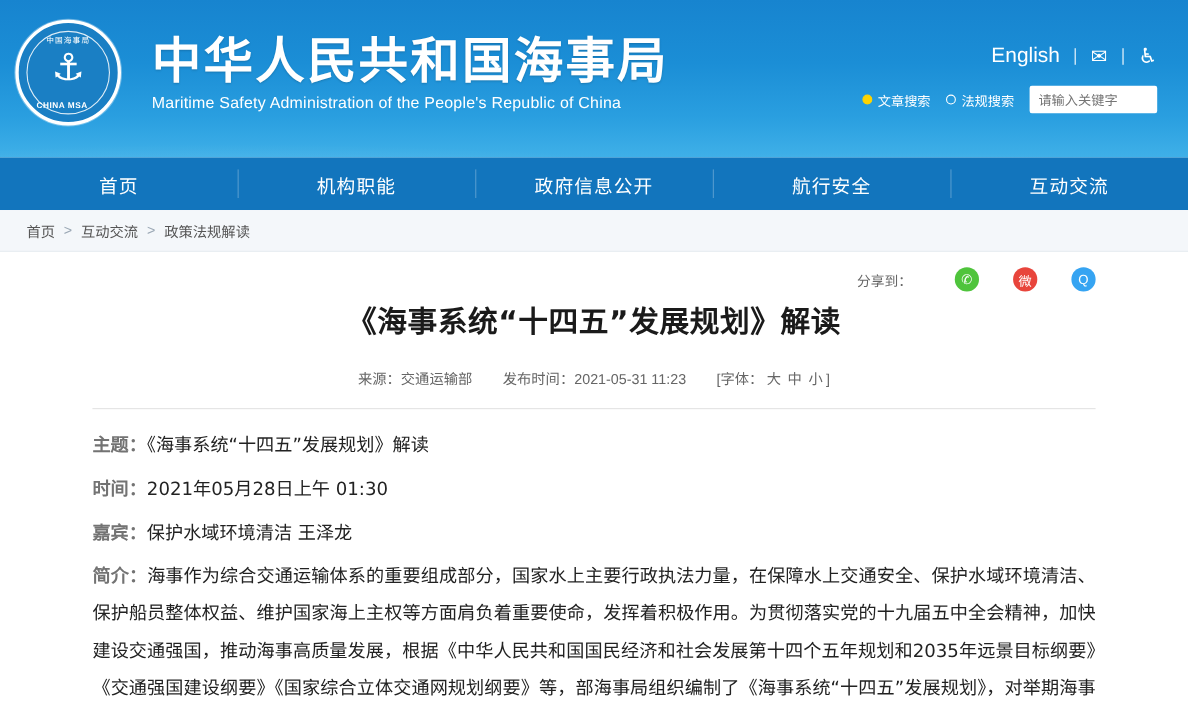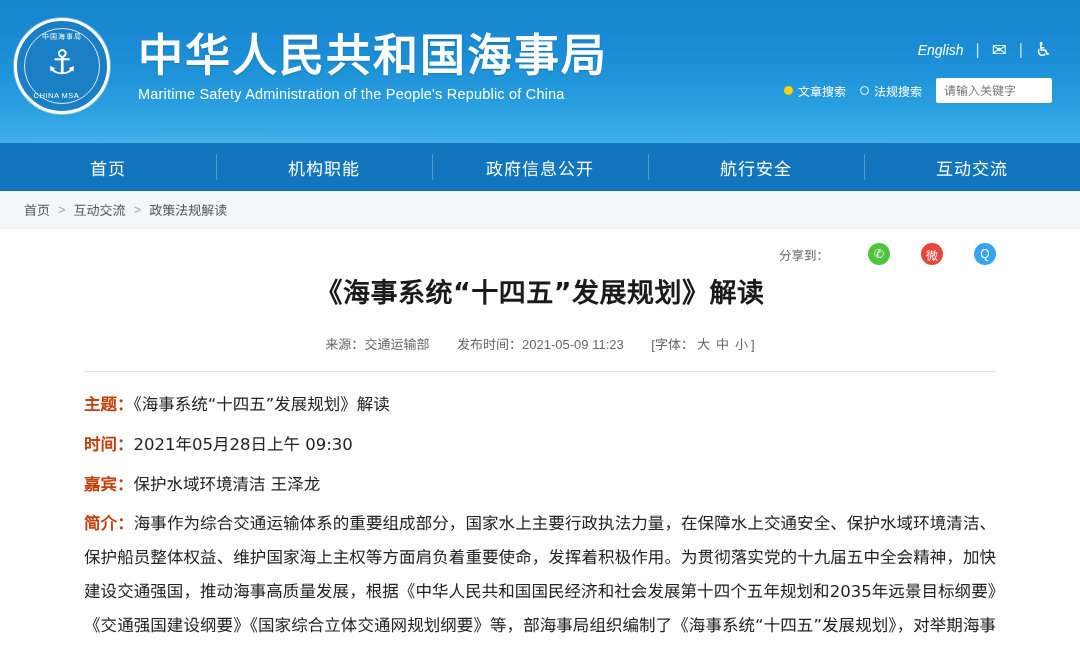--- a/index.html
+++ b/index.html
@@ -64,21 +64,21 @@
     font-size: 7px;
     letter-spacing: 1px;
   }
   .emblem .bot-text {
     position: absolute;
     bottom: 11px; left: 0; right: 11px;
     text-align: center;
     color: #ffffff;
     font-size: 7.5px;
     letter-spacing: 0.5px;
-    font-weight: normal;
+    font-weight: bold;
   }
   .title-block {
     margin-left: 28px;
     color: #ffffff;
   }
   .title-cn {
     font-size: 45px;
     font-weight: bold;
     letter-spacing: 2px;
     line-height: 1.15;
@@ -94,21 +94,21 @@
 
   
   .util-row {
     position: absolute;
     right: 28px; top: 40px;
     display: flex;
     align-items: center;
     color: #ffffff;
     font-size: 16px;
   }
-  .util-row .lang { font-size: 14px; font-style: italic; }
+  .util-row .lang { font-size: 19px; }
   .util-sep {
     margin: 0 12px;
     color: rgba(255,255,255,0.75);
   }
   .util-ico {
     font-size: 18px;
     line-height: 1;
     display: inline-block;
   }
   .disabled-ico { font-size: 19px; }
@@ -245,21 +245,21 @@
   .art-body {
     font-size: 16.5px;
     line-height: 2.05;
     color: #222;
     padding-top: 16px;
     font-family: "DejaVu Sans", "Liberation Sans", sans-serif;
   }
   .field-row { margin-bottom: 6px; }
   .field-label {
     font-weight: bold;
-    color: #c2410c;
+    color: #737373;
   }
   .para {
     text-align: justify;
     text-justify: inter-ideograph;
     margin-top: 4px;
   }
 </style>
 </head>
 <body>
 
@@ -322,30 +322,30 @@
     <span class="share-label">分享到：</span>
     <span class="share-ico share-wechat">✆</span>
     <span class="share-ico share-weibo">微</span>
     <span class="share-ico share-qq">Q</span>
   </div>
 
   <div class="art-title">《海事系统“十四五”发展规划》解读</div>
 
   <div class="art-meta">
     <span class="seg"><span>来源：</span><span>交通运输部</span></span>
-    <span class="seg"><span>发布时间：</span><span>2021-05-09 11:23</span></span>
+    <span class="seg"><span>发布时间：</span><span>2021-05-31 11:23</span></span>
     <span class="seg"><span>[字体：</span><span class="fs-link">大</span><span class="fs-link">中</span><span class="fs-link">小</span><span>]</span></span>
   </div>
 
   <div class="art-body">
     <div class="field-row">
       <span class="field-label">主题：</span><span>《海事系统“十四五”发展规划》解读</span>
     </div>
     <div class="field-row">
-      <span class="field-label">时间：</span><span>2021年05月28日上午 09:30</span>
+      <span class="field-label">时间：</span><span>2021年05月28日上午 01:30</span>
     </div>
     <div class="field-row">
       <span class="field-label">嘉宾：</span><span>保护水域环境清洁 王泽龙</span>
     </div>
     <div class="para">
       <span class="field-label">简介：</span><span>海事作为综合交通运输体系的重要组成部分，国家水上主要行政执法力量，在保障水上交通安全、保护水域环境清洁、保护船员整体权益、维护国家海上主权等方面肩负着重要使命，发挥着积极作用。为贯彻落实党的十九届五中全会精神，加快建设交通强国，推动海事高质量发展，根据《中华人民共和国国民经济和社会发展第十四个五年规划和2035年远景目标纲要》《交通强国建设纲要》《国家综合立体交通网规划纲要》等，部海事局组织编制了《海事系统“十四五”发展规划》，对举期海事系统的发展进行了全面部署。</span>
     </div>
   </div>
 </div>
 

